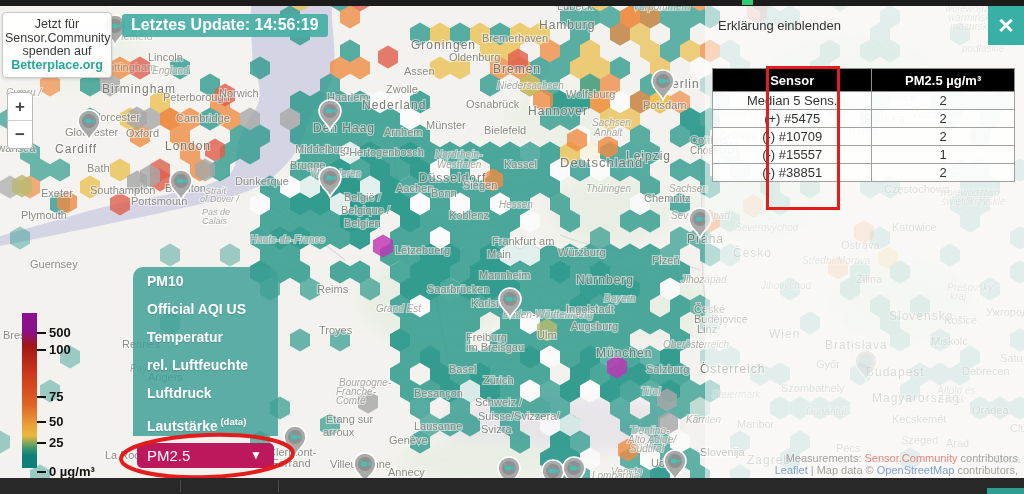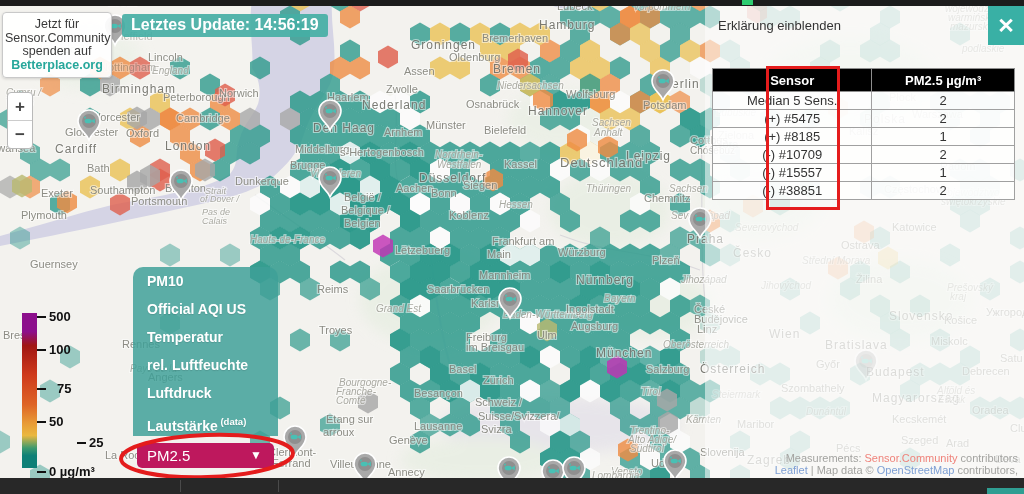--- a/index.html
+++ b/index.html
@@ -1059,24 +1059,20 @@
     <tbody id="sensor-tbody">
         <tr>
           <td class="c0">Median 5 Sens.</td>
           <td class="c1">2</td>
         </tr>
         <tr>
           <td class="c0">(+) #5475</td>
           <td class="c1">2</td>
         </tr>
         <tr>
-          <td class="c0">(+) #8185</td>
-          <td class="c1">1</td>
-        </tr>
-        <tr>
           <td class="c0">(-) #10709</td>
           <td class="c1">2</td>
         </tr>
         <tr>
           <td class="c0">(-) #15557</td>
           <td class="c1">1</td>
         </tr>
         <tr>
           <td class="c0">(-) #38851</td>
           <td class="c1">2</td>
@@ -1095,37 +1091,37 @@
   <div class="badge">Letztes Update: 14:56:19</div>
 
   <div class="zoomctl">
     <div class="zbtn">+</div>
     <div class="zbtn">−</div>
   </div>
 
   <div class="legend">
     <div class="bar"></div>
     <div id="legend-ticks">
-        <div class="tick" style="top: 0;">
+        <div class="tick" style="top: 16px;">
           <span class="dash"></span>
           <span class="tlabel">500</span>
         </div>
         <div class="tick" style="top: 33px;">
           <span class="dash"></span>
           <span class="tlabel">100</span>
         </div>
-        <div class="tick" style="top: 72px; gap: 8px;">
+        <div class="tick" style="top: 80px;">
           <span class="dash"></span>
           <span class="tlabel">75</span>
         </div>
         <div class="tick" style="top: 93px; margin-top: 12px;">
           <span class="dash"></span>
           <span class="tlabel">50</span>
         </div>
-        <div class="tick" style="top: 126px; margin-left: 40px;">
+        <div class="tick" style="top: 126px;">
           <span class="dash"></span>
           <span class="tlabel">25</span>
         </div>
         <div class="tick" style="top: 155px;">
           <span class="dash"></span>
           <span class="tlabel">0 µg/m³</span>
         </div>
       </div>
   </div>
 

